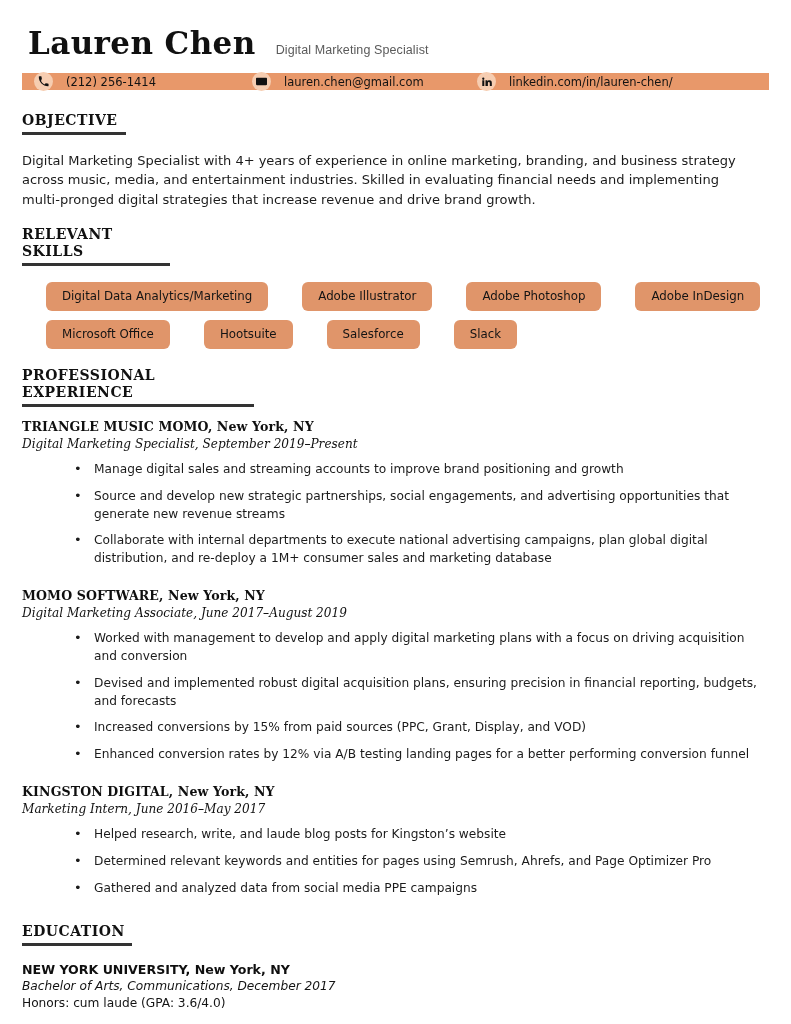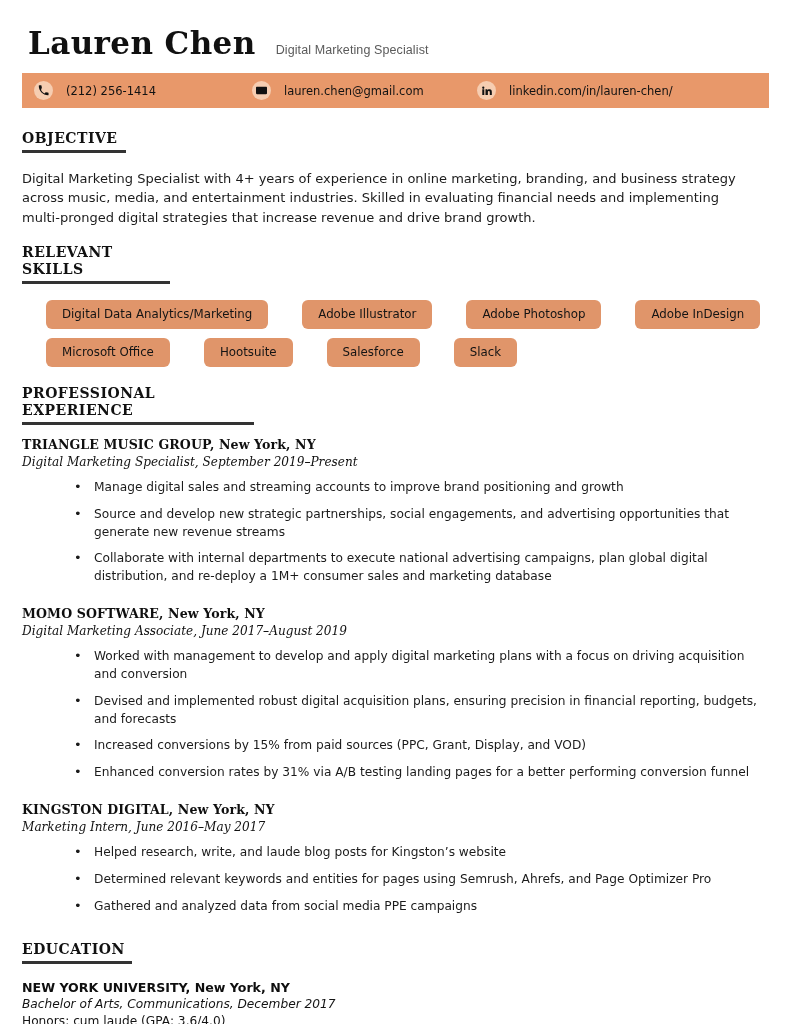--- a/index.html
+++ b/index.html
@@ -41,21 +41,21 @@
     font-family: Liberation Sans, sans-serif;
     font-size: 12.5px;
     color: #5a5a5a;
     letter-spacing: 0.1px;
   }
 
   
   .contact-bar {
     margin: 13px 22px 0 22px;
     background: #e8986a;
-    height: 35px;
+    height: 17px;
     display: flex;
     align-items: center;
     padding: 0 12px;
     box-sizing: border-box;
   }
   .contact-item {
     display: flex;
     align-items: center;
     height: 100%;
   }
@@ -277,36 +277,36 @@
   <div class="section exp-wrap">
     <div>
       <div class="sec-head">
         <span>PROFESSIONAL</span><br>
         <span>EXPERIENCE</span>
       </div>
       <div class="sec-rule rule-experience"></div>
     </div>
     <div id="exp-jobs">
         <div class="job">
-          <div class="job-company">TRIANGLE MUSIC GROUP, New York, NY</div>
+          <div class="job-company">TRIANGLE MUSIC MOMO, New York, NY</div>
           <div class="job-meta">Digital Marketing Specialist, September 2019–Present</div>
           <ul class="bullets">
             <li>Manage digital sales and streaming accounts to improve brand positioning and growth</li>
             <li>Source and develop new strategic partnerships, social engagements, and advertising opportunities that generate new revenue streams</li>
             <li>Collaborate with internal departments to execute national advertising campaigns, plan global digital distribution, and re-deploy a 1M+ consumer sales and marketing database</li>
           </ul>
         </div>
         <div class="job">
           <div class="job-company">MOMO SOFTWARE, New York, NY</div>
           <div class="job-meta">Digital Marketing Associate, June 2017–August 2019</div>
           <ul class="bullets">
             <li>Worked with management to develop and apply digital marketing plans with a focus on driving acquisition and conversion</li>
             <li>Devised and implemented robust digital acquisition plans, ensuring precision in financial reporting, budgets, and forecasts</li>
             <li>Increased conversions by 15% from paid sources (PPC, Grant, Display, and VOD)</li>
-            <li>Enhanced conversion rates by 31% via A/B testing landing pages for a better performing conversion funnel</li>
+            <li>Enhanced conversion rates by 12% via A/B testing landing pages for a better performing conversion funnel</li>
           </ul>
         </div>
         <div class="job">
           <div class="job-company">KINGSTON DIGITAL, New York, NY</div>
           <div class="job-meta">Marketing Intern, June 2016–May 2017</div>
           <ul class="bullets">
             <li>Helped research, write, and laude blog posts for Kingston’s website</li>
             <li>Determined relevant keywords and entities for pages using Semrush, Ahrefs, and Page Optimizer Pro</li>
             <li>Gathered and analyzed data from social media PPE campaigns</li>
           </ul>

